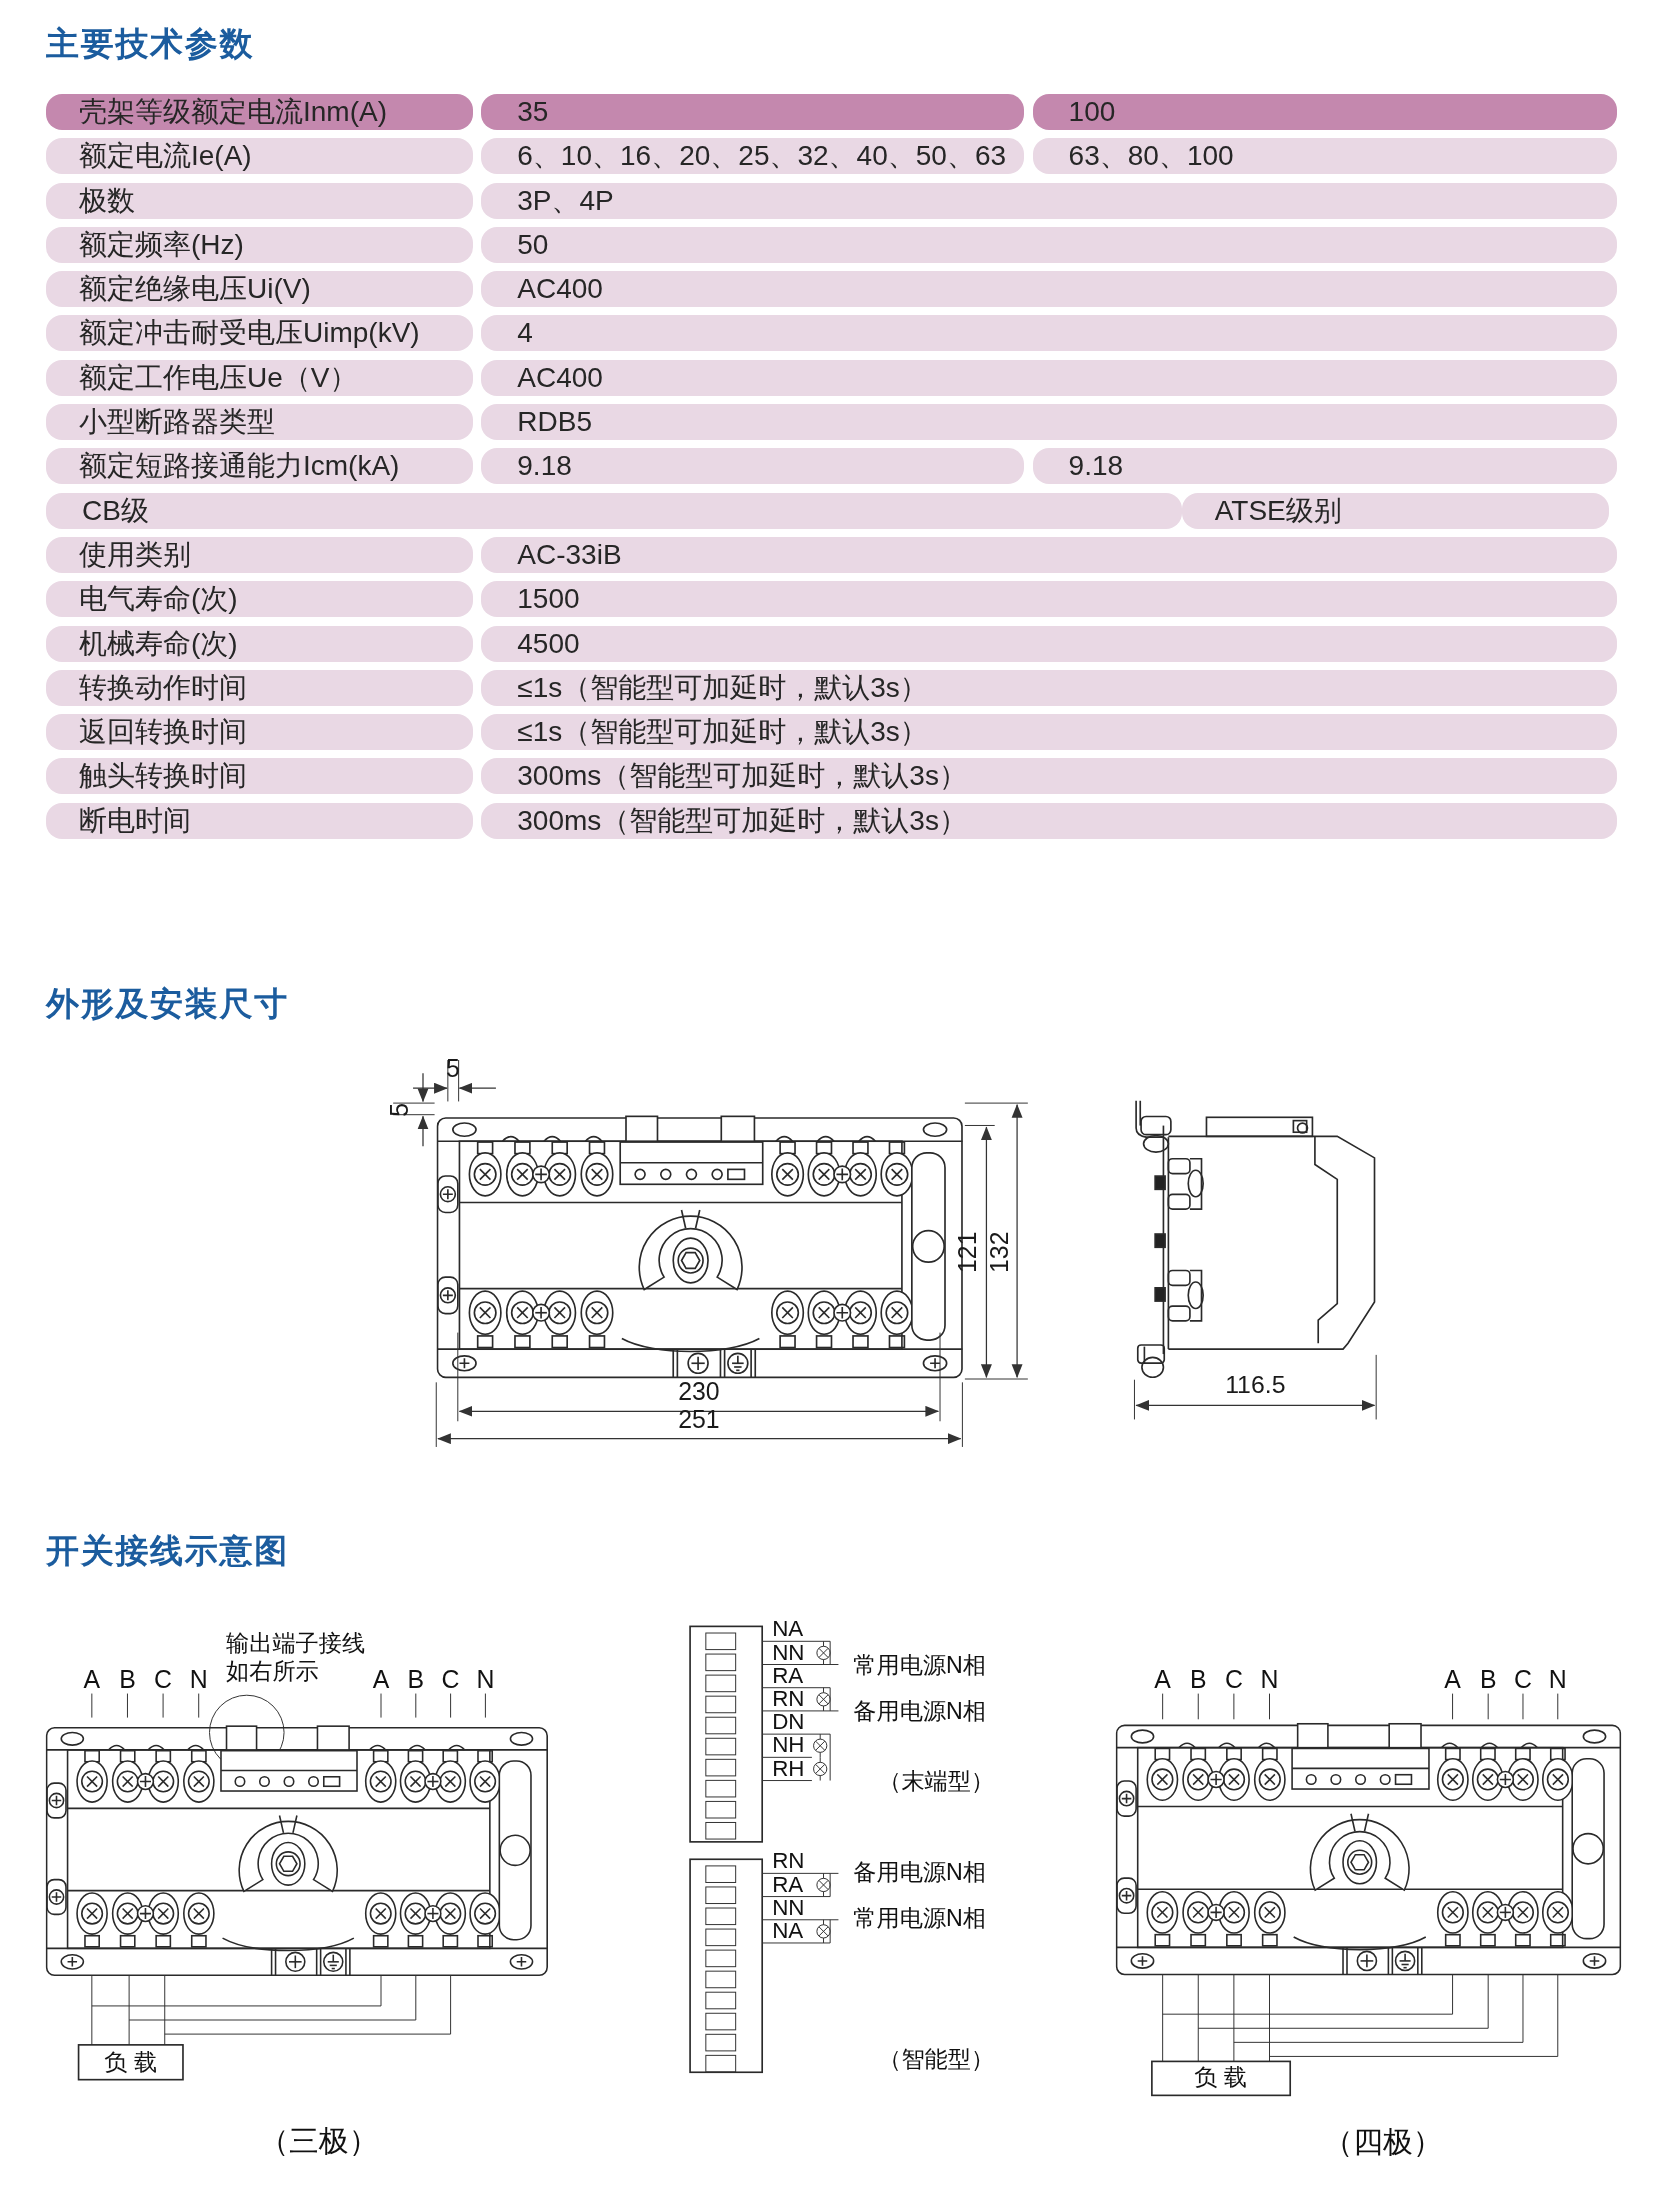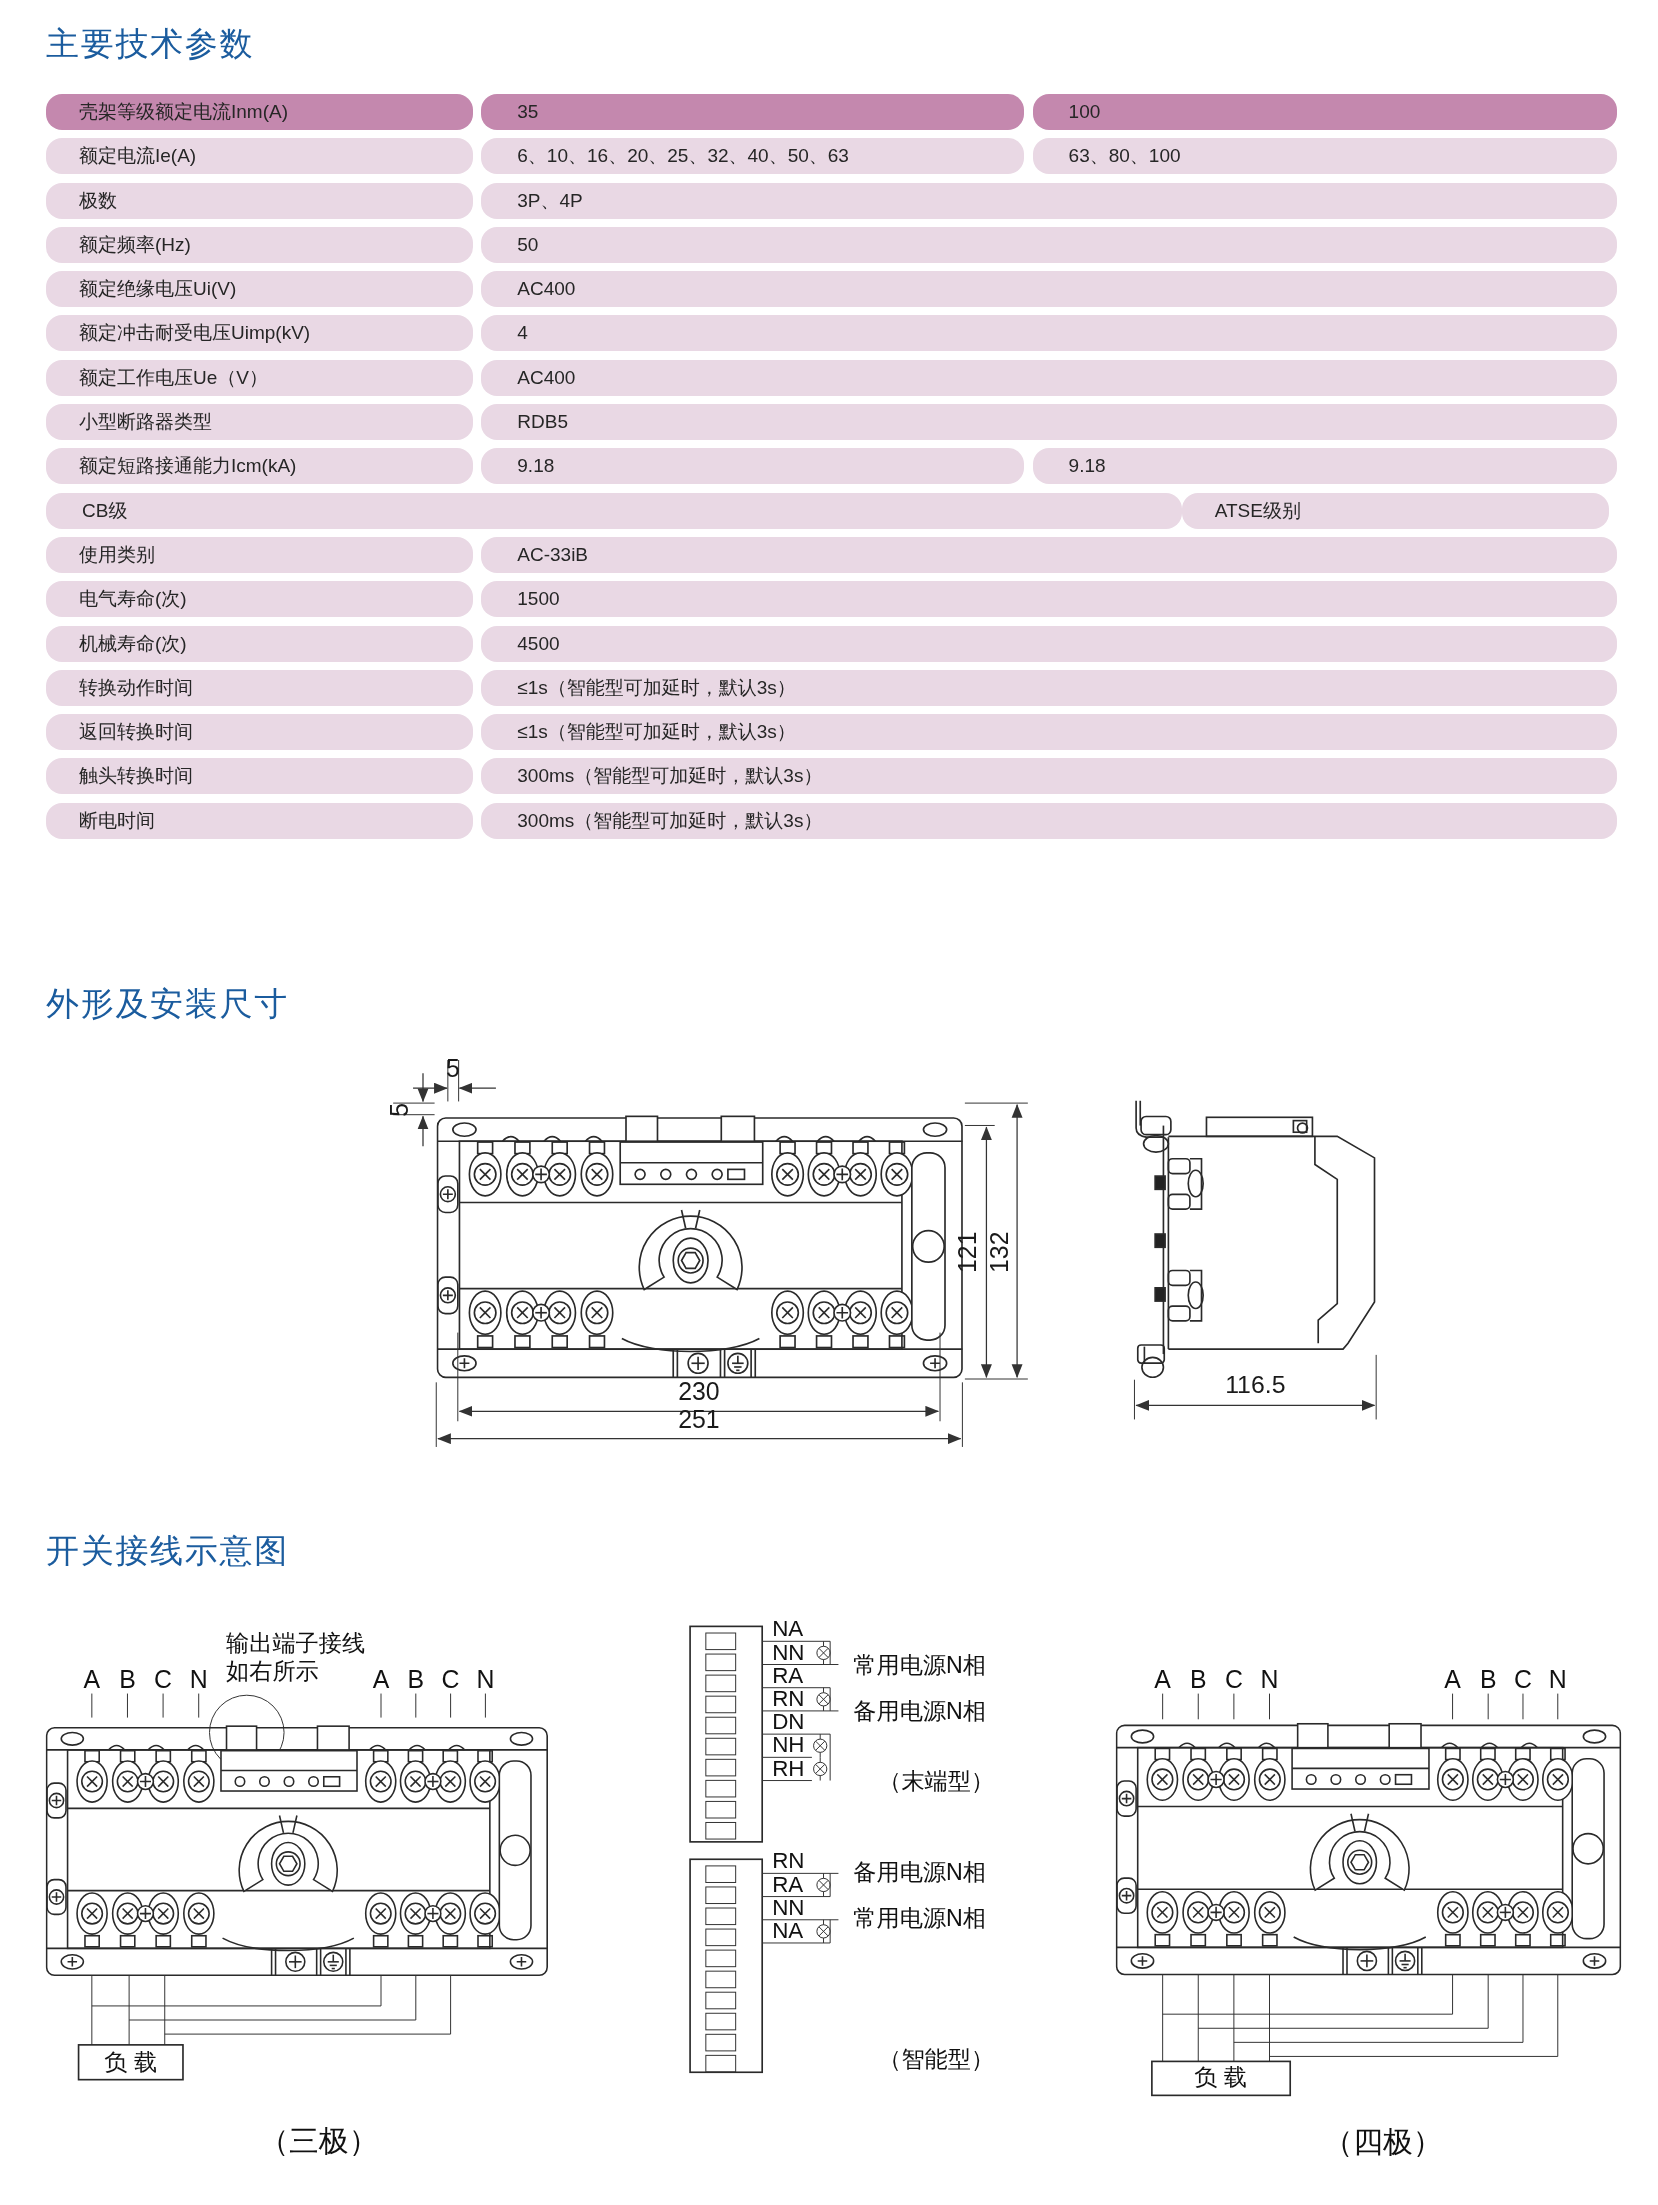--- a/index.html
+++ b/index.html
@@ -1,27 +1,27 @@
 <!DOCTYPE html>
 <html style="font-size:13.3px"><head>
 <meta charset="utf-8">
 <style>
   * { box-sizing: border-box; margin:0; padding:0; }
   html,body { width:1658px; height:2205px; background:#ffffff; position:relative;
     font-family:"Liberation Sans","DejaVu Sans",sans-serif; }
-  .section-title { position:absolute; left:46px; font-size:33px; font-weight:normal;
+  .section-title { position:absolute; left:46px; font-size:33px; font-weight:bold;
     color:#1b5c9e; letter-spacing:1.7px; }
   #title-params { top:21.6px; }
   #title-dims   { top:982px; }
   #title-wiring { top:1529px; }
   
   #params-table { position:absolute; left:46px; top:94px; width:1571px; }
   .trow { display:flex; margin-bottom:8.3px; }
   .tcell { background:#e9d8e4; height:36px; display:flex; align-items:center;
-    font-size:19px; color:#262626;border-radius:16px; }
+    font-size:28px; color:#262626;border-radius:16px; }
   .tlabel { width:427px; padding-left:33px; margin-right:8.3px; }
   .tval   { padding-left:36px; }
   .v1 { width:543px; margin-right:8.3px; }
   .v2 { flex:1; }
   .vfull { flex:1; }
   .thead .tcell { background:#c488ae; }
   
   svg.fig { position:absolute; overflow:visible; }
   #fv { left:365px; top:1055px; }
   #sv { left:1103px; top:1055px; }

